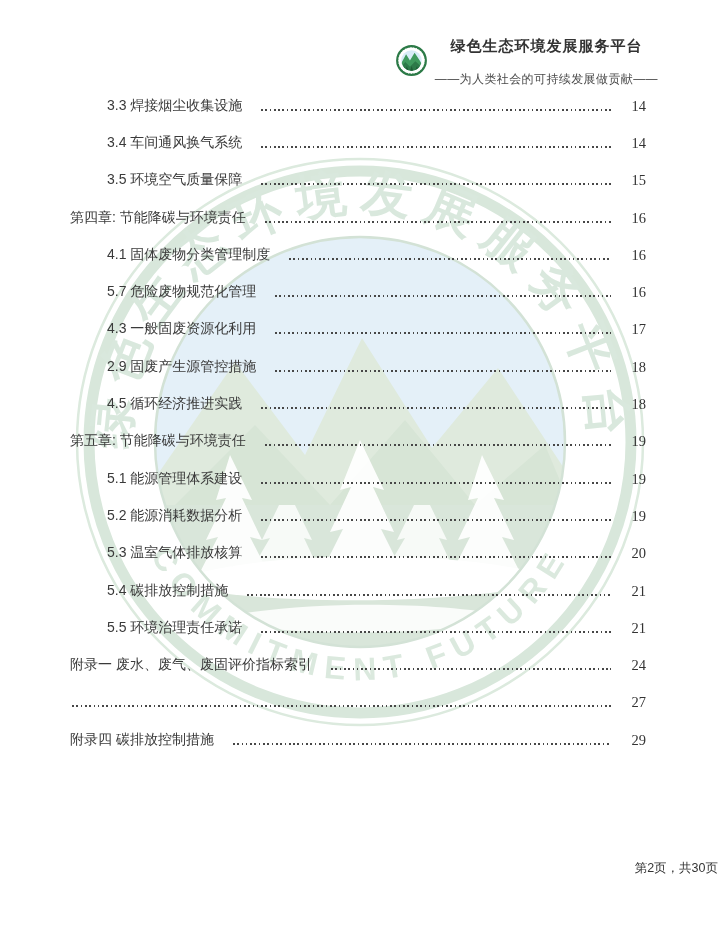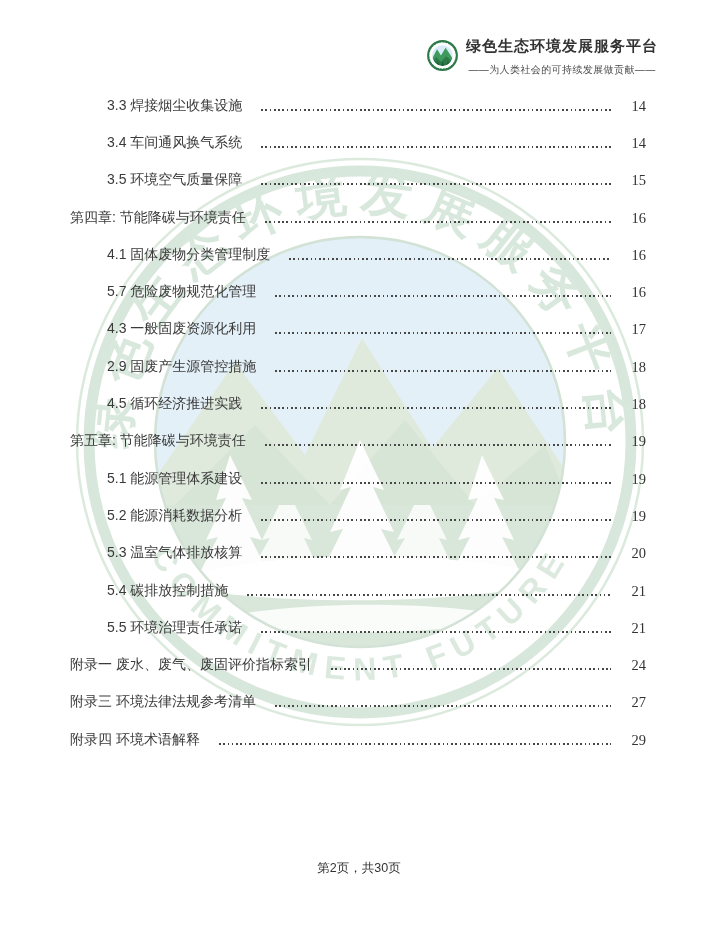--- a/index.html
+++ b/index.html
@@ -23,22 +23,22 @@
     position:absolute; top:36px; right:60px; z-index:2;
     display:flex; align-items:center; gap:8px;
   }
   .logo-emblem { width:31px; height:31px; flex:0 0 auto; }
   .header-text { display:flex; flex-direction:column; align-items:center; }
   .platform-name {
     font-size:15px; font-weight:bold; color:#333333;
     letter-spacing:1px; line-height:20px; white-space:nowrap;
   }
   .tagline {
-    font-size:10px; color:#4a4a4a; letter-spacing:0.4px;
-    line-height:11px; margin-top:8px; white-space:nowrap;
+    font-size:12px; color:#4a4a4a; letter-spacing:0.4px;
+    line-height:11px; margin-top:18px; white-space:nowrap;
   }
 
   
   .toc {
     position:absolute; top:86px; left:70px; right:72px; z-index:1;
   }
   .toc-row {
     display:flex; align-items:center;
     height:37.3px; cursor:pointer;gap:17px;
   }
@@ -53,21 +53,21 @@
   }
   .pagenum {
     font-family:"Liberation Serif","DejaVu Serif",serif;
     font-size:14.5px; color:#333333; line-height:16px;
     position:relative; top:1px;
   }
 
   
   .footer {
     position:absolute; left:0; right:0; top:860px; z-index:1;
-    text-align:center; font-size:12.5px; color:#333333;
+    text-align:right; font-size:12.5px; color:#333333;
   }
 </style>
 </head>
 <body>
 
 <div class="page">
 
   <svg class="watermark" viewBox="0 0 718 929" width="718" height="929" aria-hidden="true">
     <defs>
       <clipPath id="innerClip">
@@ -207,26 +207,25 @@
       <span class="label">5.5 环境治理责任承诺</span>
       <span class="dots"></span>
       <span class="pagenum">21</span>
     </div>
     <div class="toc-row lvl0">
       <span class="label">附录一 废水、废气、废固评价指标索引</span>
       <span class="dots"></span>
       <span class="pagenum">24</span>
     </div>
     <div class="toc-row lvl0">
-      <span class="label">附录三 环境法律法规参考清单</span>
       <span class="dots"></span>
       <span class="pagenum">27</span>
     </div>
     <div class="toc-row lvl0">
-      <span class="label">附录四 环境术语解释</span>
+      <span class="label">附录四 碳排放控制措施</span>
       <span class="dots"></span>
       <span class="pagenum">29</span>
     </div>
 
   </div>
 
   <div class="footer">
     <span>第2页，共30页</span>
   </div>
 

